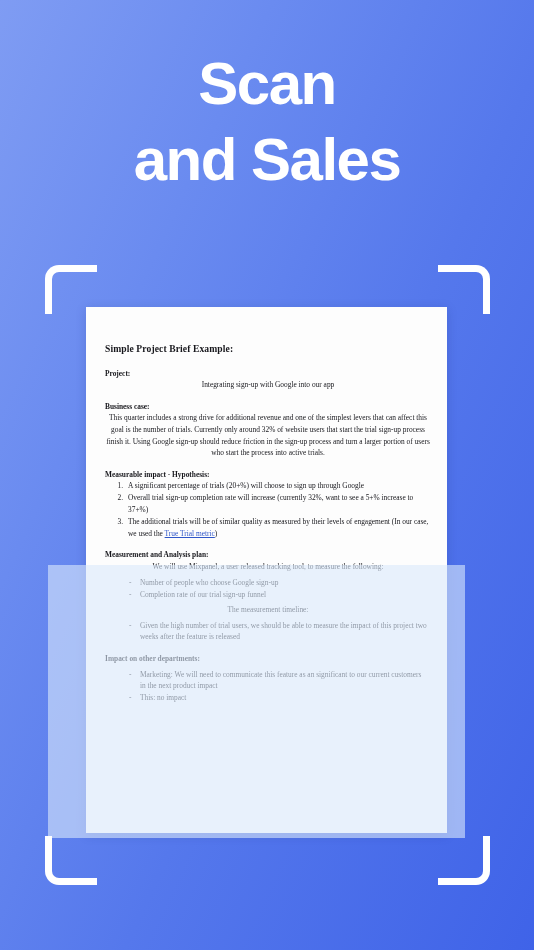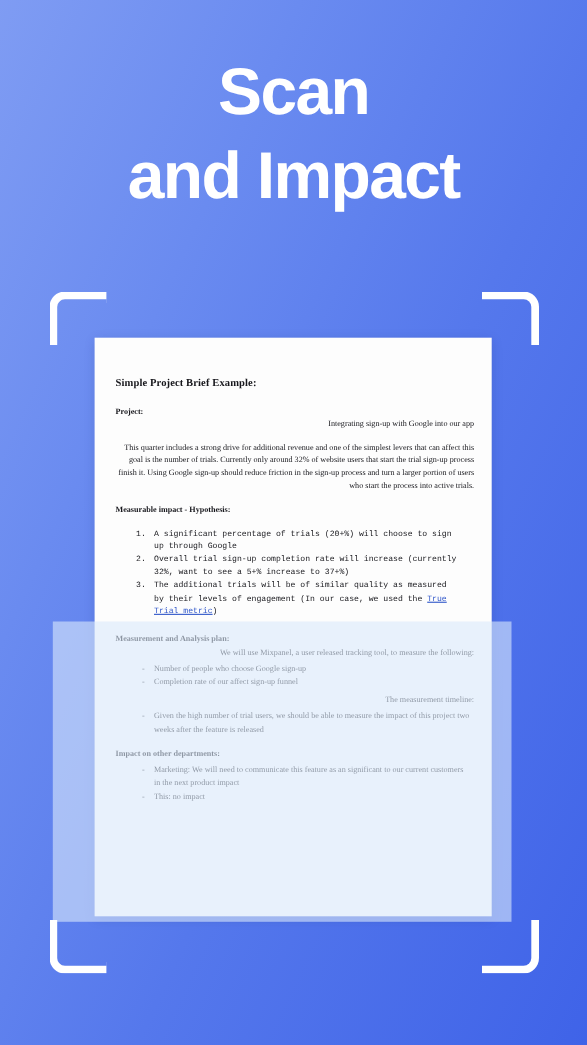--- a/index.html
+++ b/index.html
@@ -112,28 +112,27 @@
   }
   .sec-head {
     font-weight: bold;
     margin: 0;
   }
   .sec p {
     margin: 0;
   }
   .para {
     margin: 0;
-    text-align: right;
+    text-align: center;
   }
 
   ol.hyp {
-    margin: 12px;
+    margin: 0;
     padding-left: 20px;
     list-style-type: decimal;
-    font-family: Liberation Mono, monospace;
   }
   ol.hyp li {
     margin: 0 0 0.5px 0;
     padding-left: 3px;
   }
 
   ul.dash {
     margin: 4px;
     padding-left: 20px;
     list-style: none;
@@ -166,52 +165,53 @@
     pointer-events: none;
   }
 </style>
 </head>
 <body>
 
 <div class="screen">
 
   <div class="headline">
     <span class="headline-line">Scan</span>
-    <span class="headline-line">and Impact</span>
+    <span class="headline-line">and Sales</span>
   </div>
 
   <div class="page">
     <div class="page-inner">
 
       <div class="doc-title">Simple Project Brief Example:</div>
 
       <div class="sec">
         <div class="sec-head">Project:</div>
         <p class="para">Integrating sign-up with Google into our app</p>
       </div>
 
       <div class="sec">
+        <div class="sec-head">Business case:</div>
         <p class="para">This quarter includes a strong drive for additional revenue and one of the simplest levers that can affect this goal is the number of trials. Currently only around 32% of website users that start the trial sign-up process finish it. Using Google sign-up should reduce friction in the sign-up process and turn a larger portion of users who start the process into active trials.</p>
       </div>
 
       <div class="sec">
         <div class="sec-head">Measurable impact - Hypothesis:</div>
         <ol class="hyp">
           <li>A significant percentage of trials (20+%) will choose to sign up through Google</li>
           <li>Overall trial sign-up completion rate will increase (currently 32%, want to see a 5+% increase to 37+%)</li>
           <li><span>The additional trials will be of similar quality as measured by their levels of engagement (In our case, we used the </span><a class="doclink" href="#">True Trial metric</a><span>)</span></li>
         </ol>
       </div>
 
       <div class="sec">
         <div class="sec-head">Measurement and Analysis plan:</div>
         <p class="para">We will use Mixpanel, a user released tracking tool, to measure the following:</p>
         <ul class="dash">
           <li>Number of people who choose Google sign-up</li>
-          <li>Completion rate of our affect sign-up funnel</li>
+          <li>Completion rate of our trial sign-up funnel</li>
         </ul>
         <p class="para">The measurement timeline:</p>
         <ul class="dash">
           <li>Given the high number of trial users, we should be able to measure the impact of this project two weeks after the feature is released</li>
         </ul>
       </div>
 
       <div class="sec">
         <div class="sec-head">Impact on other departments:</div>
         <ul class="dash">

